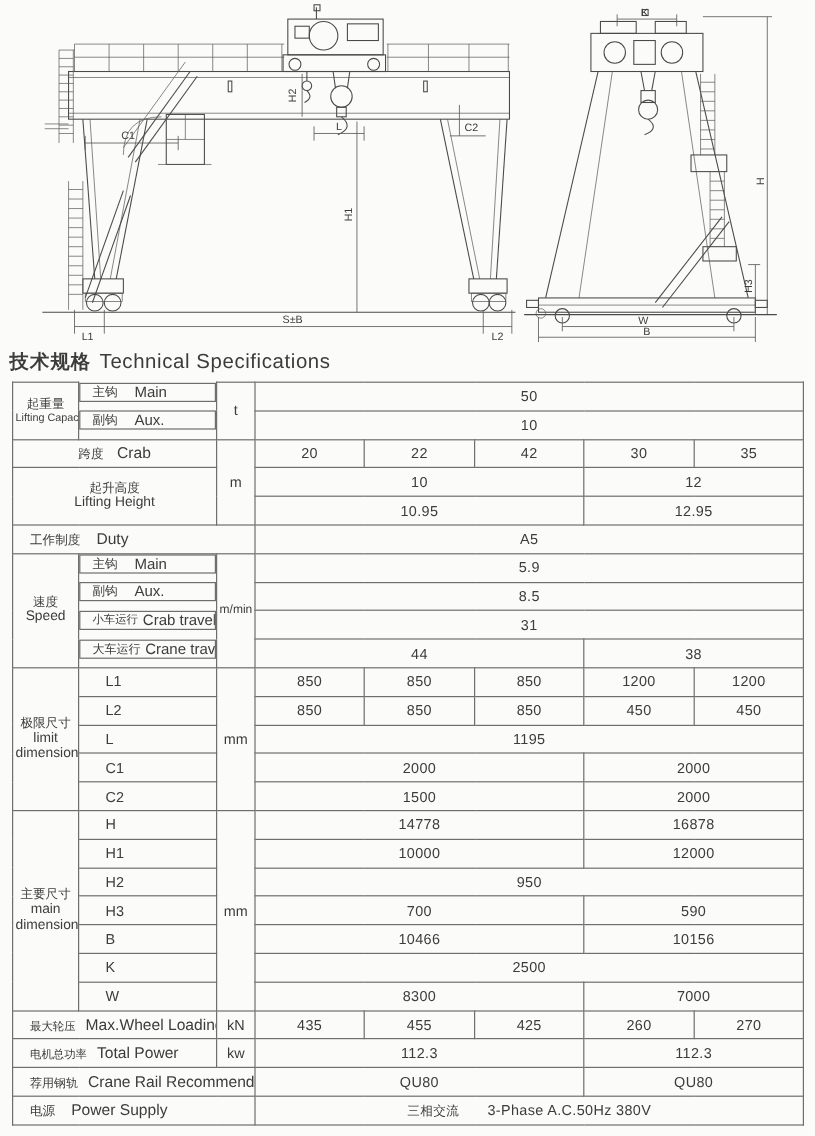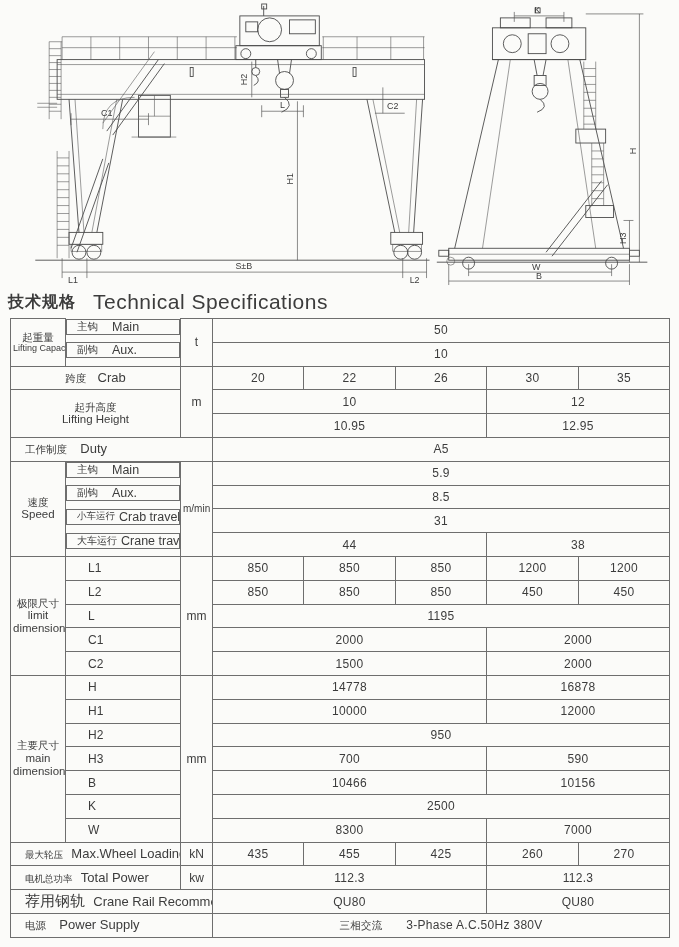--- a/index.html
+++ b/index.html
@@ -10,23 +10,23 @@
 
   
   .drawing-area { position:absolute; left:0; top:0; width:679px; height:288px; }
   .drawing-area svg { position:absolute; }
   svg .ln { stroke:#4a4a4a; stroke-width:0.9; fill:none; }
   svg .thin { stroke:#5a5a5a; stroke-width:0.6; fill:none; }
   svg .dim { stroke:#5a5a5a; stroke-width:0.7; fill:none; }
   svg text { font-family:"Liberation Sans", sans-serif; font-size:9px; fill:#3c3c3c; }
 
   
-  .title-bar { position:absolute; left:8px; top:290px; height:24px; display:flex; align-items:center; gap:17px; white-space:nowrap; }
+  .title-bar { position:absolute; left:8px; top:290px; height:24px; display:flex; align-items:center; gap:7px; white-space:nowrap; }
   .title-zh { font-size:16px; font-weight:bold; letter-spacing:1px; }
-  .title-en { font-size:21px; font-weight:500; letter-spacing:0.5px; }
+  .title-en { font-size:17px; font-weight:500; letter-spacing:0.5px; }
 
   
   table.spec { position:absolute; left:10px; top:318px; width:659px; border-collapse:collapse; table-layout:fixed; }
   table.spec tr { height:23.8px; }
   table.spec td { border:1px solid #6e6e6e; text-align:center; vertical-align:middle; font-size:12px; color:#3c3c3c; padding:0 2px; overflow:hidden; white-space:nowrap; }
   .zh { font-size:10.5px; }
   .stack { line-height:1.15; white-space:normal; }
   .stack .en-sm { font-size:9px; display:block; }
   .stack .en-md { font-size:11.5px; display:block; }
   .stack .zh { display:block; }
@@ -308,21 +308,21 @@
         <td colspan="5" class="val">10</td>
       </tr>
       <tr>
         <td colspan="2">
           <span class="zh">跨度</span>
           <span class="en" style="font-size:13px;margin-left:8px">Crab</span>
         </td>
         <td rowspan="3" class="unit">m</td>
         <td class="val">20</td>
         <td class="val">22</td>
-        <td class="val">26</td>
+        <td class="val">42</td>
         <td class="val">30</td>
         <td class="val">35</td>
       </tr>
       <tr>
         <td colspan="2" rowspan="2" class="stack">
           <span class="zh">起升高度</span>
           <span class="en-md">Lifting Height</span>
         </td>
         <td colspan="3" class="val">10</td>
         <td colspan="2" class="val">12</td>
@@ -463,21 +463,21 @@
         <td colspan="2" class="wide-lbl">
           <span class="zh" style="font-size:9.5px">电机总功率</span>
           <span class="en" style="margin-left:5px">Total Power</span>
         </td>
         <td class="unit">kw</td>
         <td colspan="3" class="val">112.3</td>
         <td colspan="2" class="val">112.3</td>
       </tr>
       <tr>
         <td colspan="3" class="wide-lbl">
-          <span class="zh" style="font-size:15px">荐用钢轨</span>
+          <span class="zh" style="font-size:10px">荐用钢轨</span>
           <span class="en" style="margin-left:5px">Crane Rail Recommended</span>
         </td>
         <td colspan="3" class="val">QU80</td>
         <td colspan="2" class="val">QU80</td>
       </tr>
       <tr>
         <td colspan="3" class="wide-lbl">
           <span class="zh">电源</span>
           <span class="en">Power Supply</span>
         </td>

